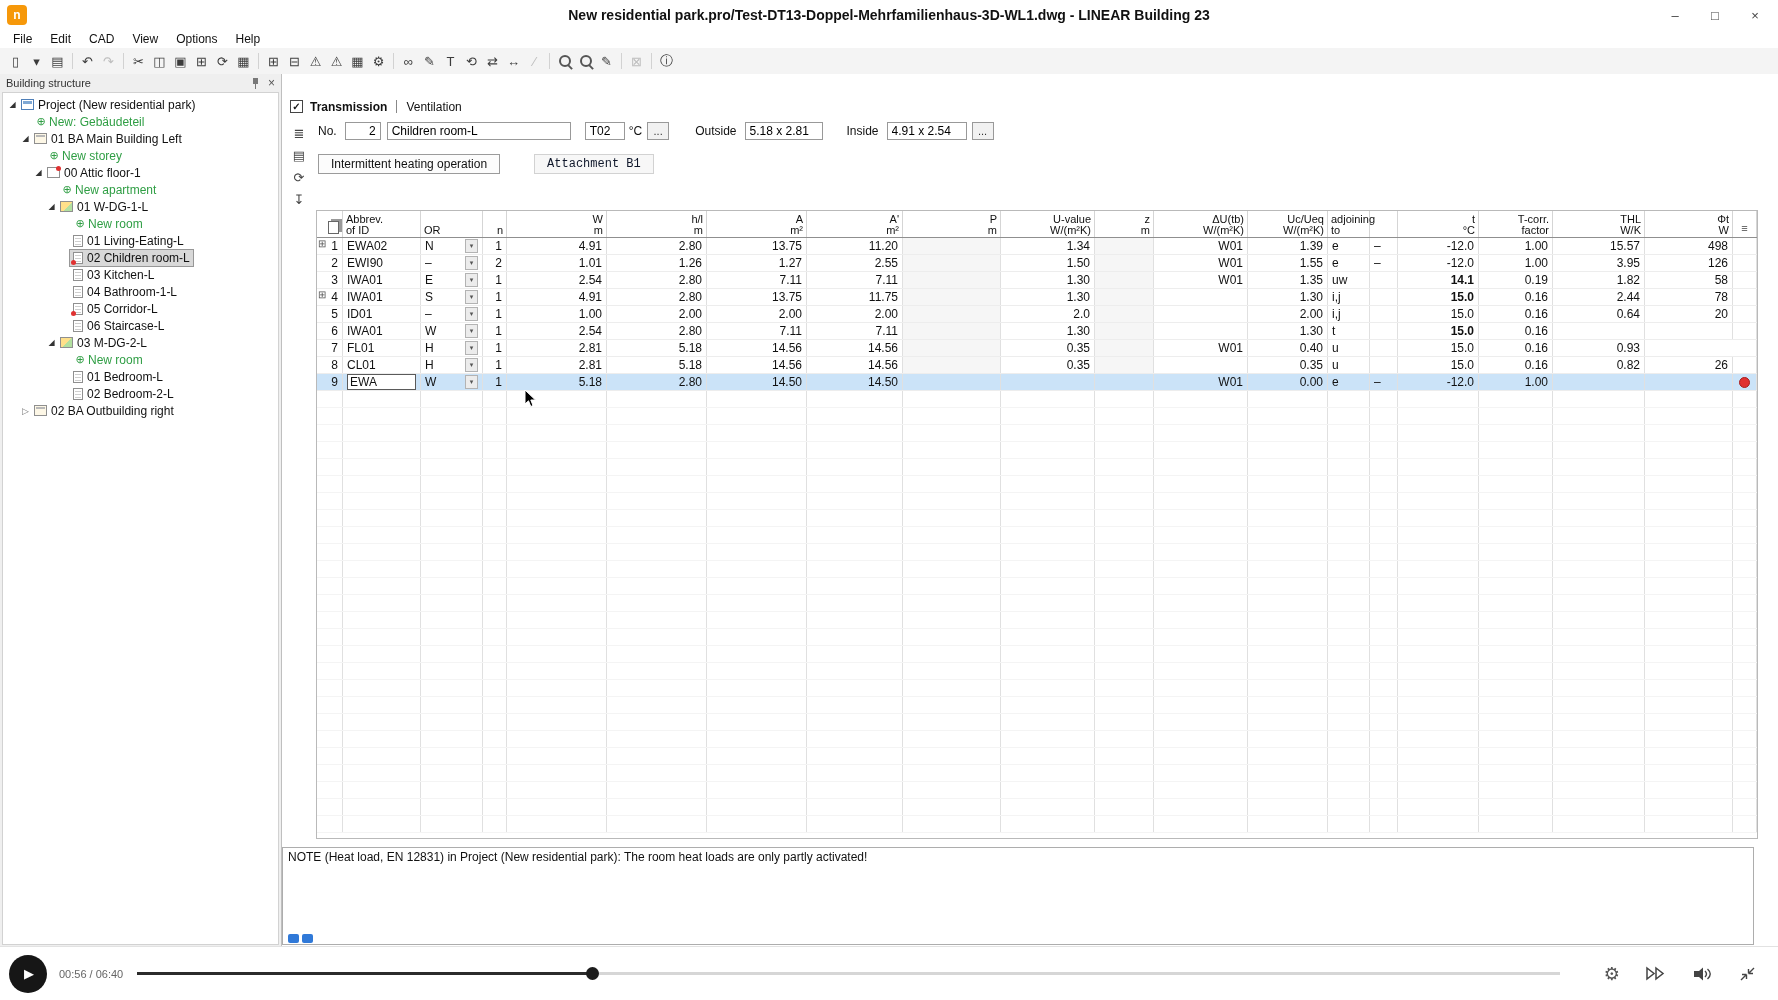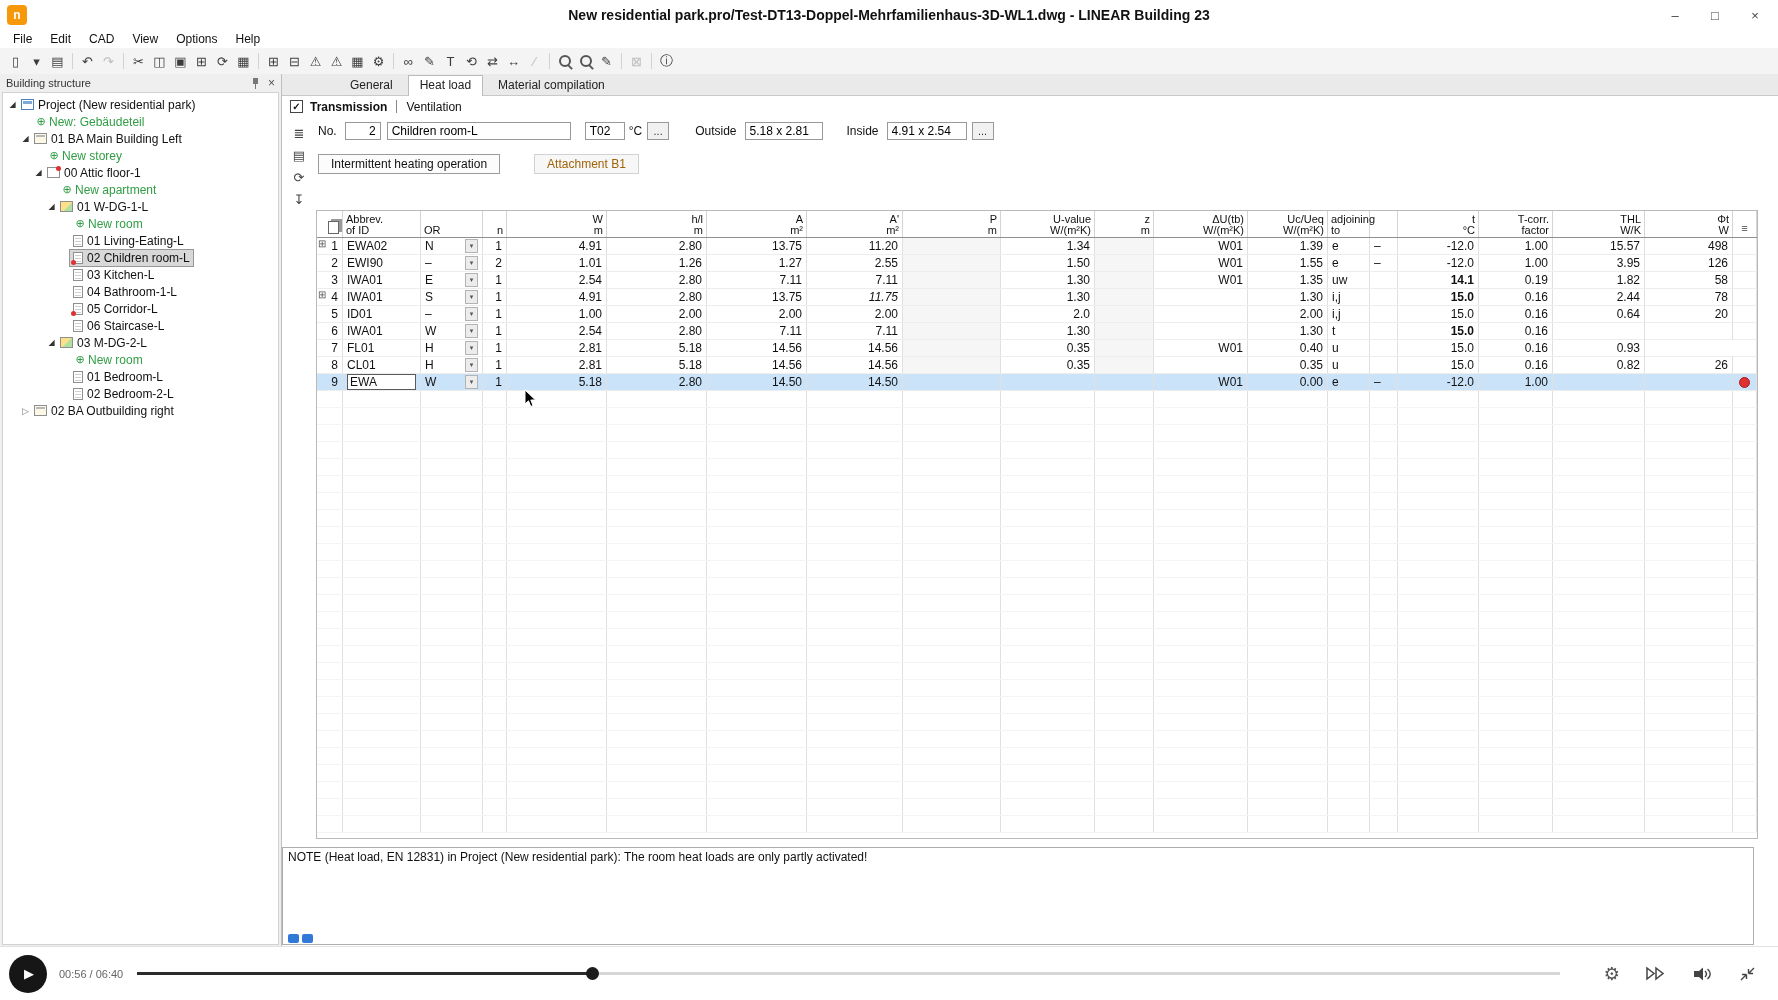--- a/index.html
+++ b/index.html
@@ -70,21 +70,21 @@
   .in-room{width:184px;margin-left:6px;}
   .in-temp{width:40px;margin-left:14px;}
   .dots{height:18px;width:22px;border:1px solid #999;background:#f1f1f1;font:11px "Liberation Sans",sans-serif;padding:0;margin-left:5px;color:#333;}
   .lbl-unit{margin-left:4px;}
   .lbl-outside{margin-left:26px;}
   .in-out{width:78px;margin-left:8px;}
   .lbl-inside{margin-left:24px;}
   .in-in{width:80px;margin-left:8px;}
   .btn-row{position:absolute;top:80px;left:36px;display:flex;}
   .btn{height:20px;border:1px solid #9b9b9b;background:#fcfcfc;font:12px "Liberation Sans",sans-serif;padding:0 12px;color:#111;}
-  .btn-attachment{margin-left:34px;color:#a16207;border-color:#d2d2d2;background:#f7f7f7;}
+  .btn-attachment{margin-left:34px;color:#0f172a;border-color:#d2d2d2;background:#f7f7f7;font-family:Liberation Mono, monospace;}
   
   .table-wrap{position:absolute;left:34px;top:136px;width:1442px;height:629px;border:1px solid #b9b9b9;background:#fff;box-sizing:border-box;overflow:hidden;}
   .thead{display:flex;height:27px;border-bottom:1px solid #8f8f8f;box-sizing:border-box;}
   .th{box-sizing:border-box;border-right:1px solid #d5d5d5;padding:2px 3px 1px;font-size:11px;line-height:11px;display:flex;flex-direction:column;justify-content:flex-end;white-space:nowrap;overflow:visible;flex:none;}
   .th.right{align-items:flex-end;text-align:right;}
   .pages-icon{width:9px;height:11px;border:1px solid #666;background:#fff;box-shadow:3px -2px 0 0 #999;margin:0 0 2px 3px;}
   .hdr-menu{font-size:11px;color:#444;margin:0 auto 2px;}
   .trow{display:flex;height:17px;box-sizing:border-box;border-bottom:1px solid #ededed;}
   .trow.selected{background:#cbe3f8;}
   .trow.empty{border-bottom:1px solid #f4f4f4;}
@@ -326,25 +326,20 @@
           <span class="expander collapsed">▷</span>
           <span class="tree-core">
             <span class="ti ti-building"></span>
             <span class="tree-label">02 BA Outbuilding right</span>
           </span>
         </div>
       </div>
   </div>
 
   <div class="right-area">
-    <div class="tab-bar" id="tab-bar">
-        <div class="tab">General</div>
-        <div class="tab active">Heat load</div>
-        <div class="tab">Material compilation</div>
-      </div>
 
     <div class="sub-bar">
       <span class="checkbox">
         <span class="checkmark">✓</span>
       </span>
       <span class="subtab-label bold">Transmission</span>
       <span class="subtab-divider"></span>
       <span class="subtab-label">Ventilation</span>
     </div>
 
@@ -551,21 +546,21 @@
             </div>
             <div class="td col-abbrev" style="width: 78px;">IWA01</div>
             <div class="td col-or" style="width: 62px;">
               <span class="or-val">S</span>
               <span class="or-btn">▾</span>
             </div>
             <div class="td col-n right" style="width: 24px;">1</div>
             <div class="td col-w right" style="width: 100px;">4.91</div>
             <div class="td col-hl right" style="width: 100px;">2.80</div>
             <div class="td col-a right" style="width: 100px;">13.75</div>
-            <div class="td col-a2 right" style="width: 96px; font-style: italic;">11.75</div>
+            <div class="td col-a2 right" style="width: 96px;">11.75</div>
             <div class="td col-p right" style="width: 98px;"></div>
             <div class="td col-uvalue right" style="width: 94px;">1.30</div>
             <div class="td col-z right" style="width: 59px;"></div>
             <div class="td col-dutb right" style="width: 94px;"></div>
             <div class="td col-ucueq right" style="width: 80px;">1.30</div>
             <div class="td col-adj" style="width: 42px;">i,j</div>
             <div class="td col-adjdash" style="width: 28px;"></div>
             <div class="td col-t right" style="width: 81px;">
               <span class="boldtxt">15.0</span>
             </div>

